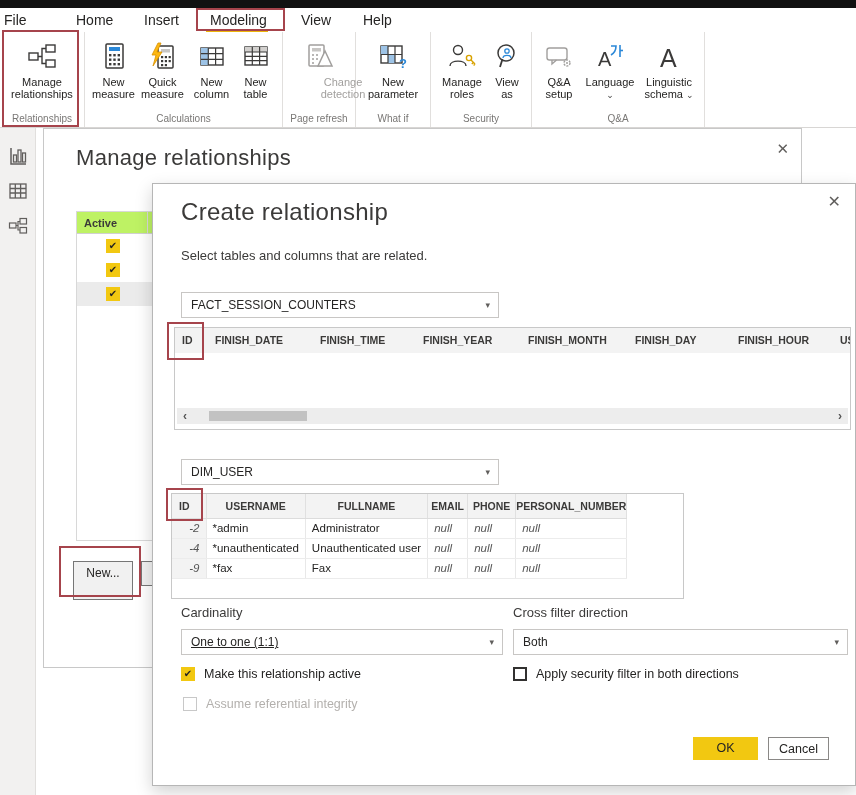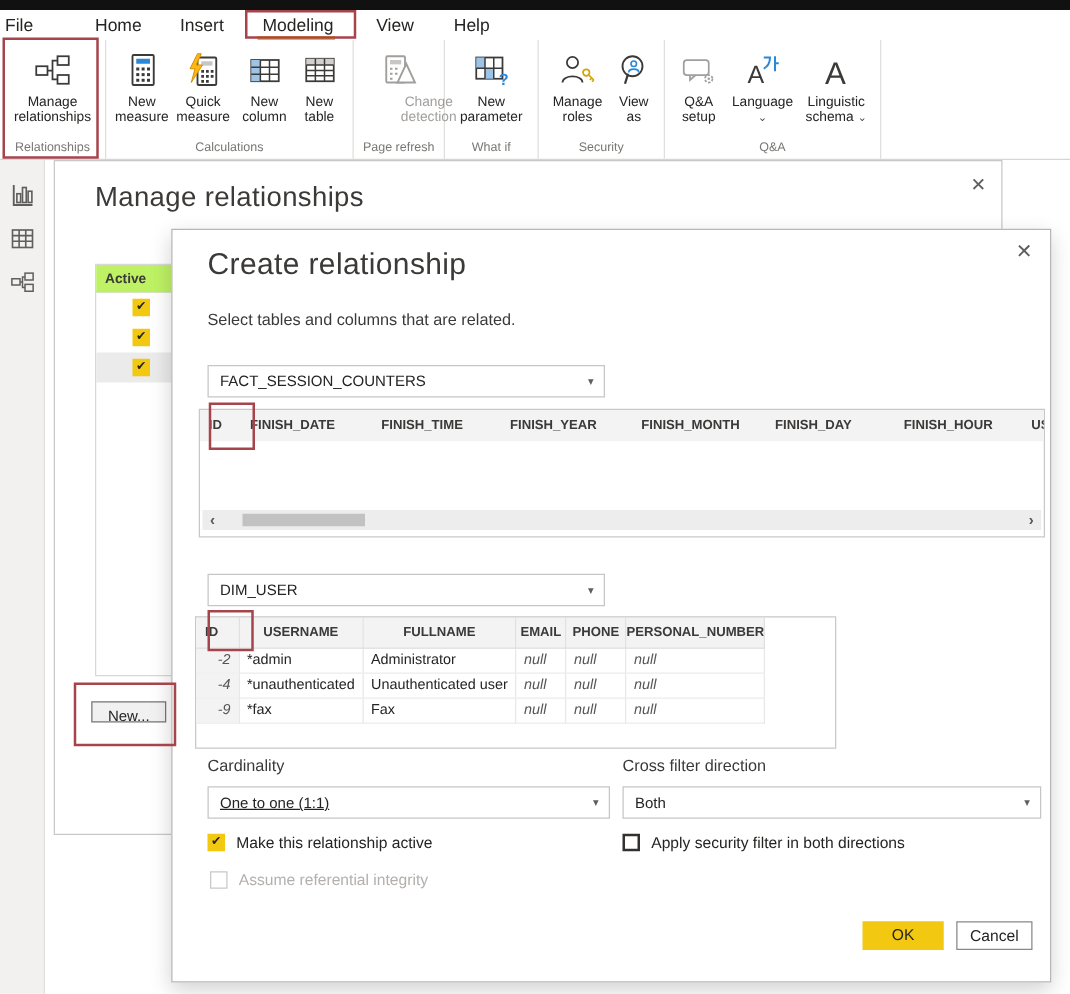--- a/index.html
+++ b/index.html
@@ -36,25 +36,25 @@
   .closex { position:absolute; font-size:15px; color:#605e5c; cursor:default; line-height:15px; }
   #manage-close { right:12px; top:12px; }
   #active-table { position:absolute; left:32px; top:82px; width:110px; height:330px; border:1px solid #d8d8d8; background:#fff; }
   #active-head { height:22px; background:#bef264; border-bottom:1px solid #d0d0d0; font-size:11px; font-weight:bold; color:#3b3a39; line-height:22px; padding-left:7px; }
   #active-head .colsep { position:absolute; left:70px; top:0; width:1px; height:22px; background:#d8d8d8; }
   .arow { position:relative; height:24px; }
   .arow.hl { background:#ebebeb; }
   .cb { display:inline-block; width:14px; height:14px; font-size:10px; line-height:14px; text-align:center; }
   .cb.on { background:#f2c811; color:#252423; }
   .arow .cb { position:absolute; left:29px; top:5px; }
-  #new-btn { position:absolute; left:29px; top:432px; width:60px; height:17px; background:#f1f1f1; border:1px solid #767676; font-size:12px; text-align:center; line-height:23px; color:#252423; }
+  #new-btn { position:absolute; left:29px; top:432px; width:60px; height:39px; background:#f1f1f1; border:1px solid #767676; font-size:12px; text-align:center; line-height:23px; color:#252423; }
   #btn-sliver { position:absolute; left:97px; top:432px; width:16px; height:25px; background:#f1f1f1; border:1px solid #767676; }
 
   
-  #create-dlg { left:137px; top:183px; width:704px; height:603px; background:#fff; border:1px solid #b6b6b6; box-shadow:0 6px 16px rgba(0,0,0,.18); z-index:20; }
+  #create-dlg { left:152px; top:183px; width:704px; height:603px; background:#fff; border:1px solid #b6b6b6; box-shadow:0 6px 16px rgba(0,0,0,.18); z-index:20; }
   #create-title { position:absolute; left:28px; top:14px; font-size:24px; font-weight:300; color:#3b3a39; letter-spacing:.3px; }
   #create-close { right:14px; top:10px; font-size:16px; }
   #create-instr { position:absolute; left:28px; top:64px; font-size:13px; color:#3b3a39; }
 
   .dd { position:absolute; height:26px; border:1px solid #c8c6c4; background:#fff; font-size:12px; color:#252423; line-height:24px; padding-left:9px; }
   .dd .caret { position:absolute; right:8px; top:0; font-size:9px; color:#605e5c; line-height:24px; }
   #dd-t1 { left:28px; top:108px; width:318px; }
   #dd-t2 { left:28px; top:275px; width:318px; }
   #dd-card { left:28px; top:445px; width:322px;text-decoration:underline; }
   #dd-cross { left:360px; top:445px; width:335px; }
@@ -81,21 +81,21 @@
   #t2 td.nul { font-style:italic; color:#555; }
 
   
   .opt { position:absolute; font-size:12.5px; color:#252423; display:flex; align-items:center; gap:9px; }
   #opt1 { left:28px; top:483px; }
   #opt2 { left:360px; top:483px; }
   #opt3 { left:30px; top:513px; color:#b3b0ad; }
   .cb.off { background:#fff; border:2px solid #323130; }
   .cb.dis { background:#fff; border:1px solid #c8c8c8; }
 
-  .btn { position:absolute; height:23px; font-size:12.5px; text-align:center; line-height:22px;margin-left:12px; }
+  .btn { position:absolute; height:23px; font-size:12.5px; text-align:center; line-height:22px; }
   #ok-btn { left:540px; top:553px; width:65px; background:#f2c811; color:#252423; }
   #cancel-btn { left:615px; top:553px; width:61px; background:#fff; border:1px solid #8a8886; }
 
   svg { display:block; }
 </style>
 </head>
 <body>
 
 <div id="titlebar" class="abs"></div>
 

